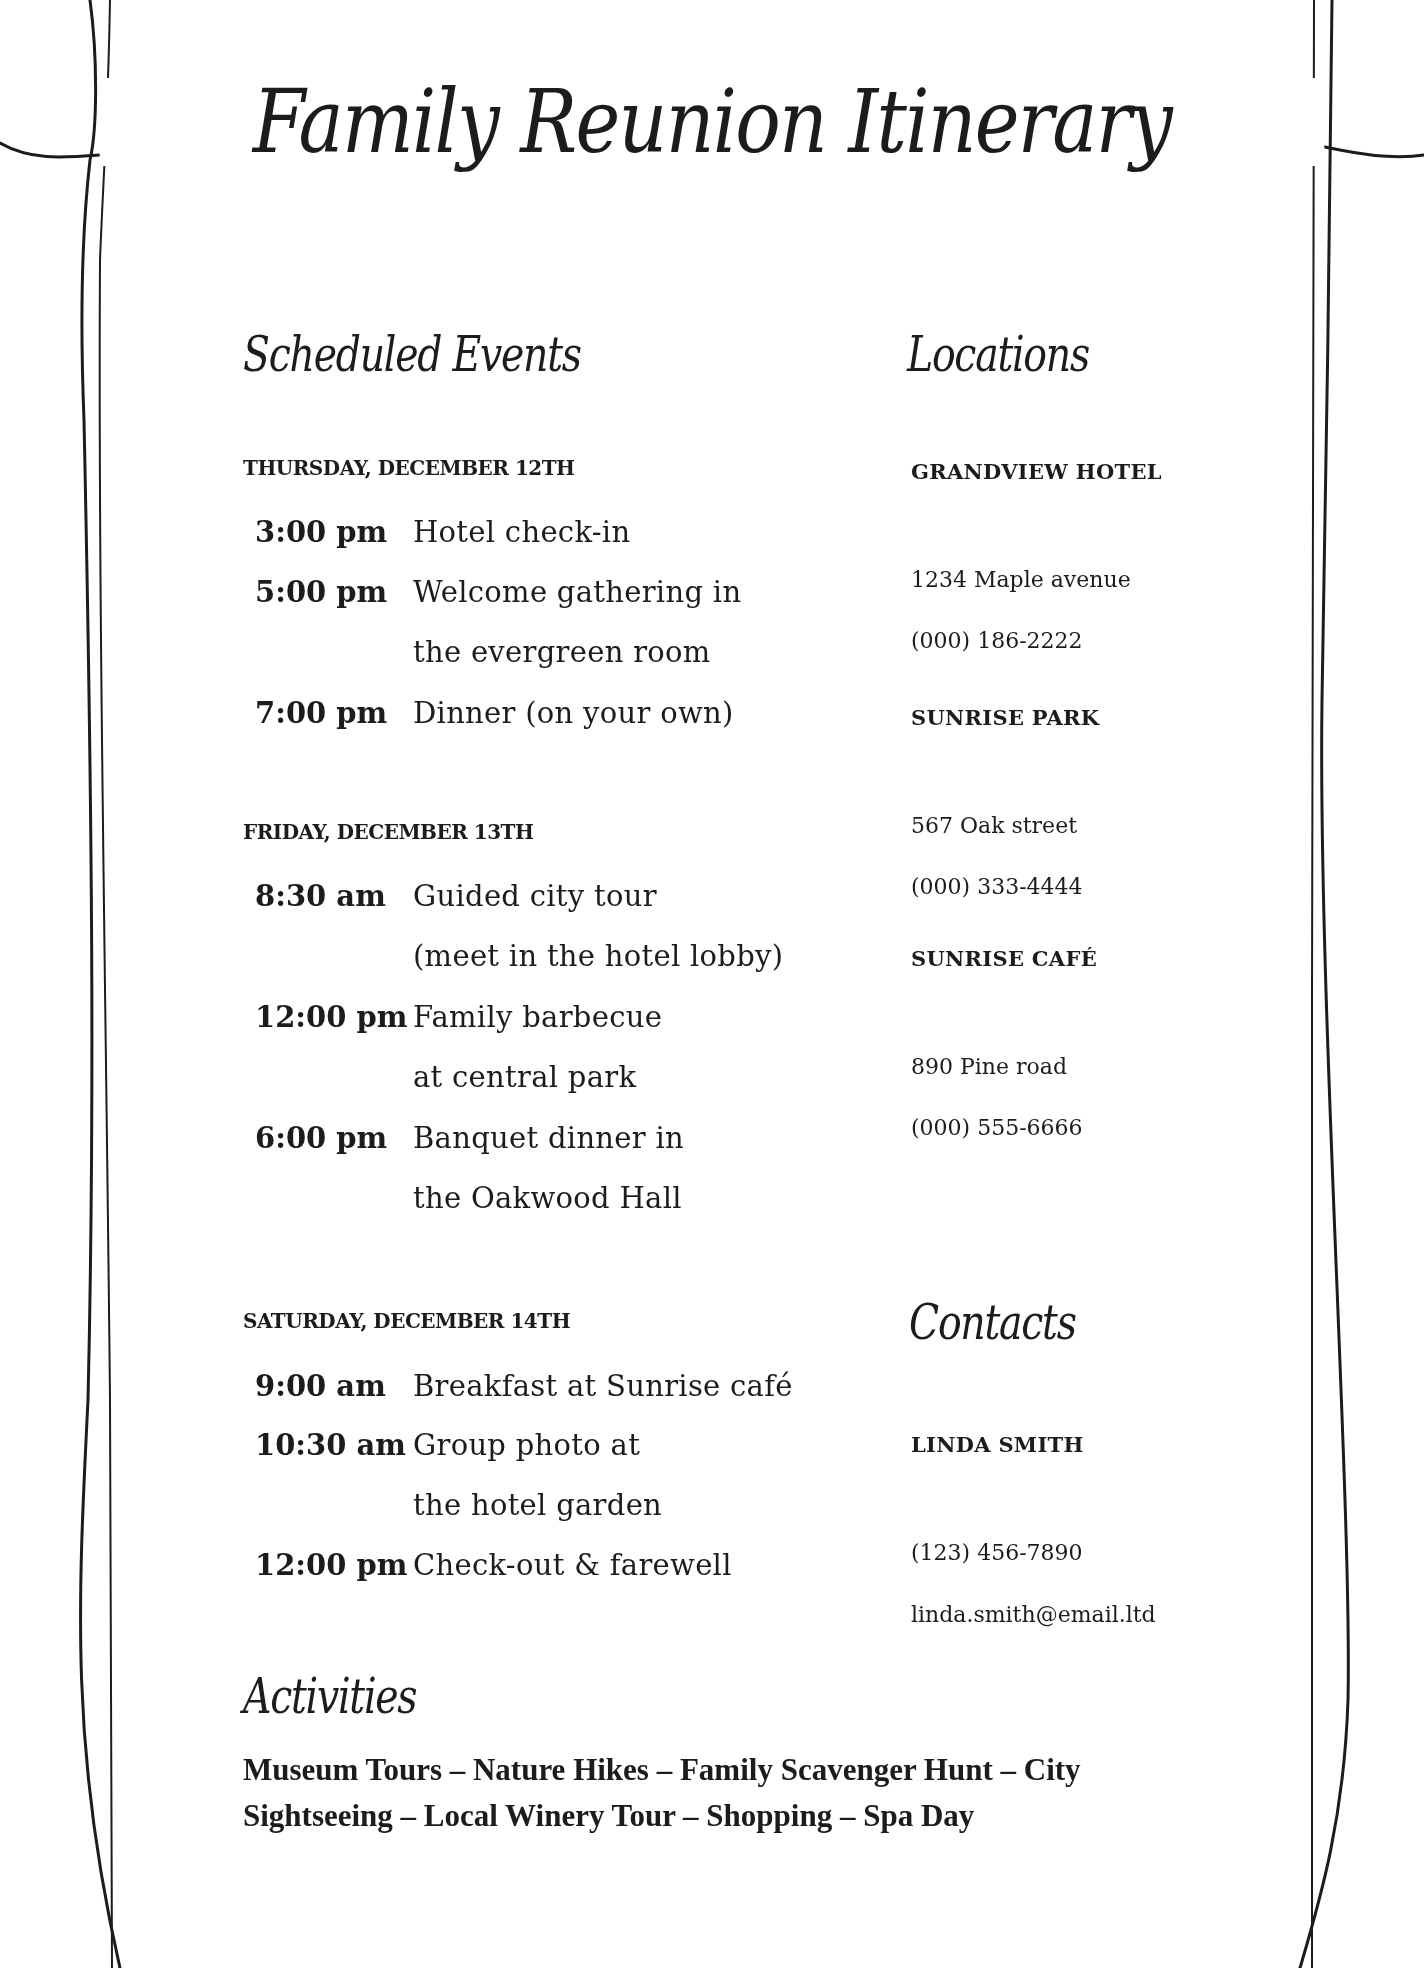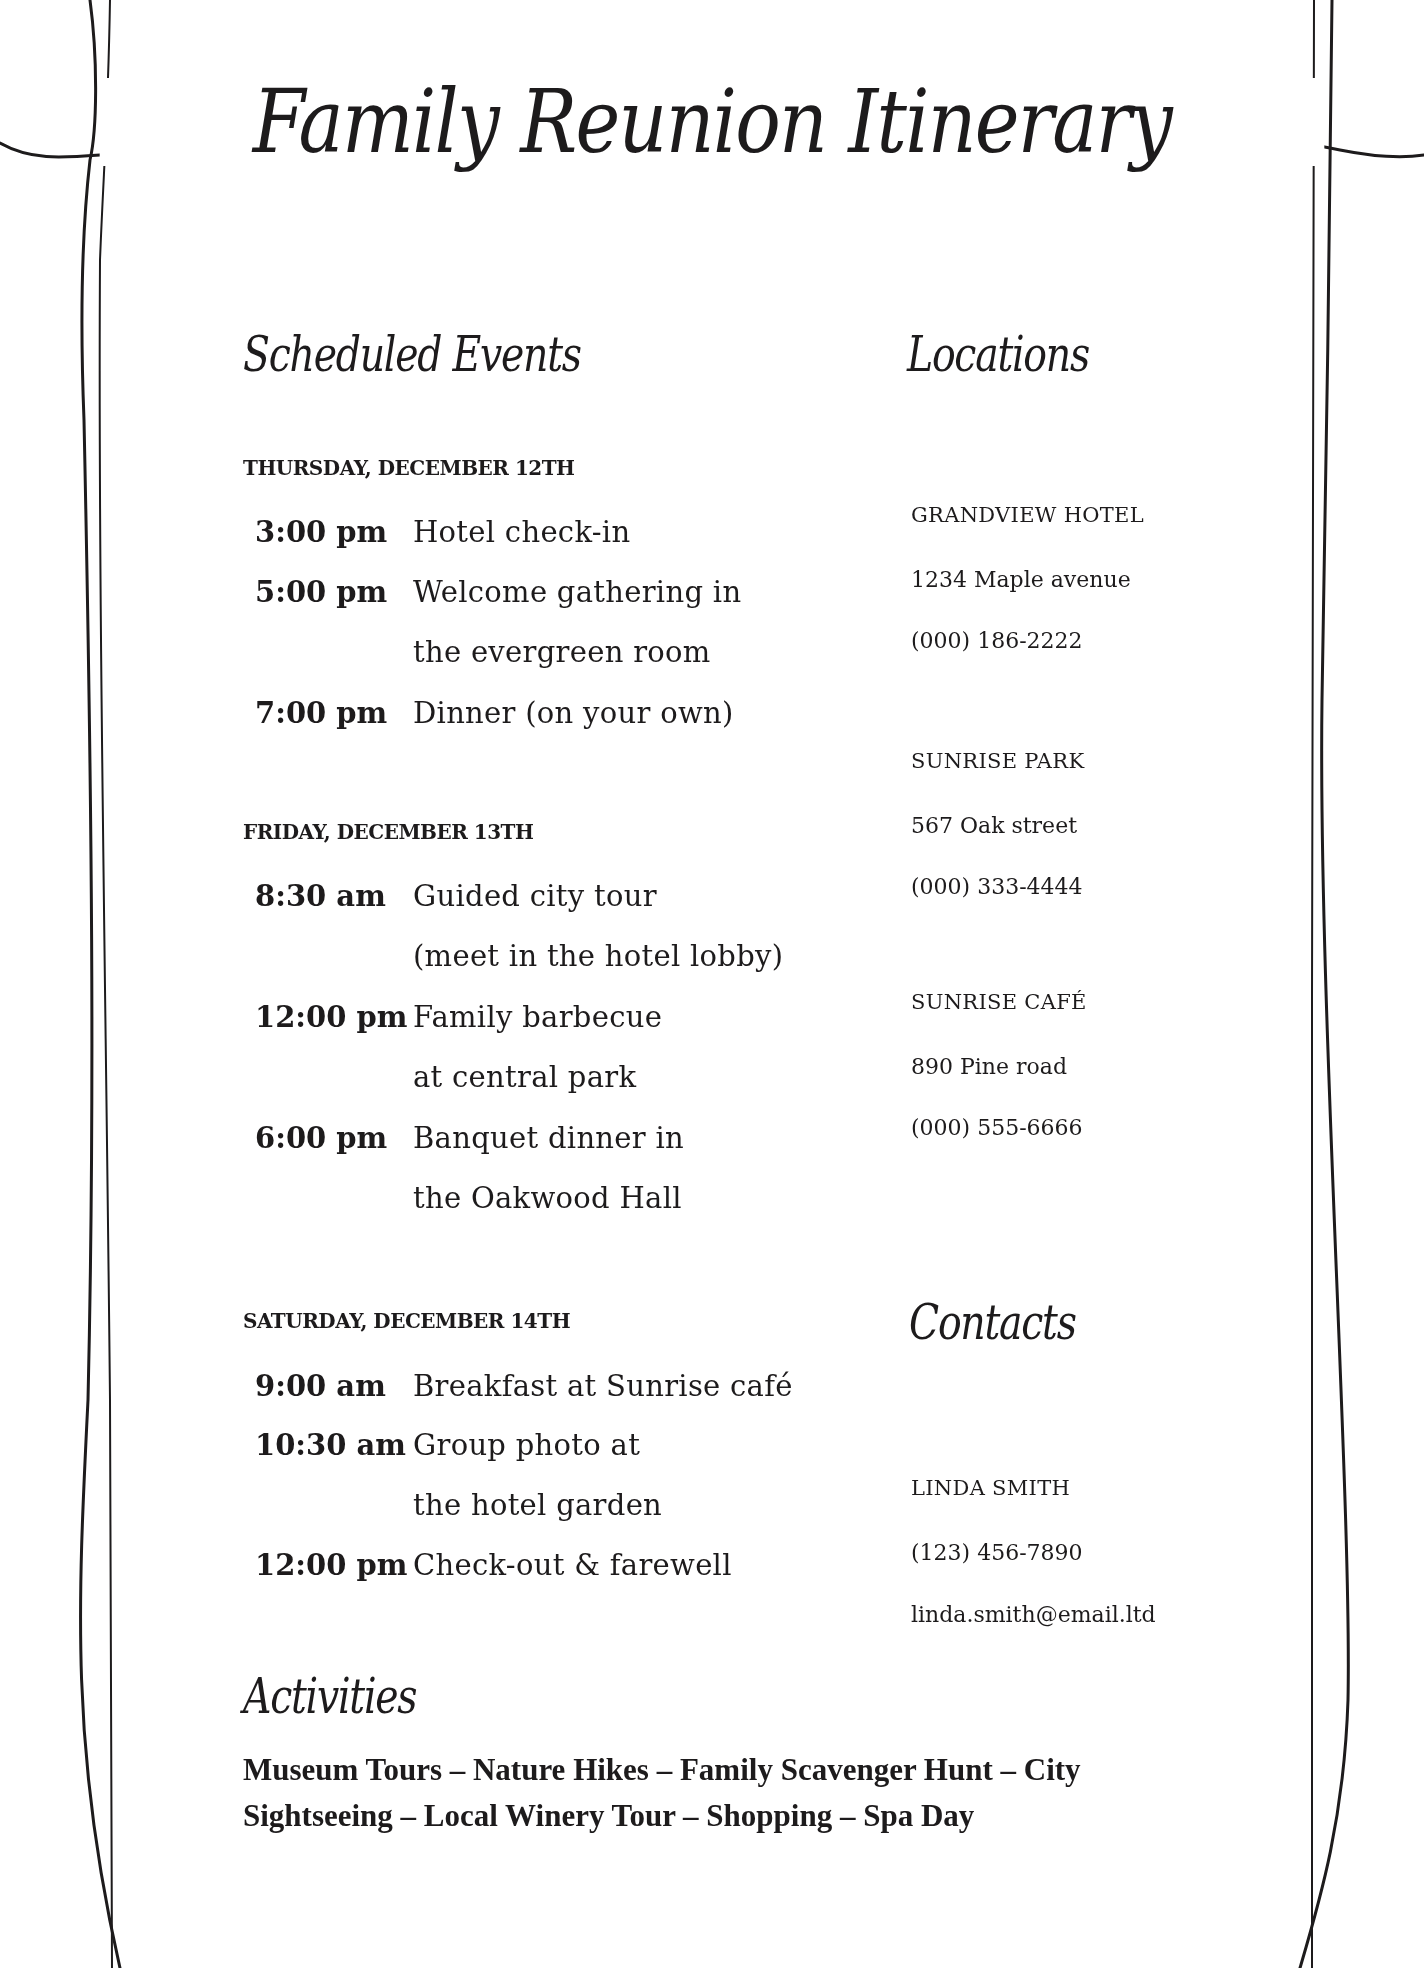--- a/index.html
+++ b/index.html
@@ -20,21 +20,21 @@
     position: absolute; font-family: "DejaVu Serif", serif; font-style: italic;
     font-size: 48px; line-height: 1; letter-spacing: -1.5px; transform: scaleX(0.82); transform-origin: left center;
   }
   .day {
     position: absolute; left: 243px; font-family: "DejaVu Serif", serif; font-weight: bold;
     font-size: 20px; letter-spacing: -0.5px; line-height: 1;
   }
   .row { position: absolute; left: 243px; font-size: 29px; line-height: 1; }
   .time { position: absolute; left: 12px; font-weight: bold; white-space: nowrap; }
   .desc { position: absolute; left: 170px; white-space: nowrap; letter-spacing: 0.3px; }
-  .locname { position: absolute; left: 911px; font-weight: normal; font-size: 21px; line-height: 1; letter-spacing: 0.3px; margin-top: 44px; }
+  .locname { position: absolute; left: 911px; font-weight: bold; font-size: 21px; line-height: 1; letter-spacing: 0.3px; }
   .locline { position: absolute; left: 911px; font-size: 22px; line-height: 1; margin-top: 48px; }
   .activities {
     position: absolute; left: 243px; top: 1747px; width: 960px;
     font-family: "Liberation Serif", serif; font-weight: bold; font-size: 31px; line-height: 46px;
   }
 </style>
 </head>
 <body>
 
 <svg class="deco" viewBox="0 0 1424 1968" xmlns="http://www.w3.org/2000/svg">

